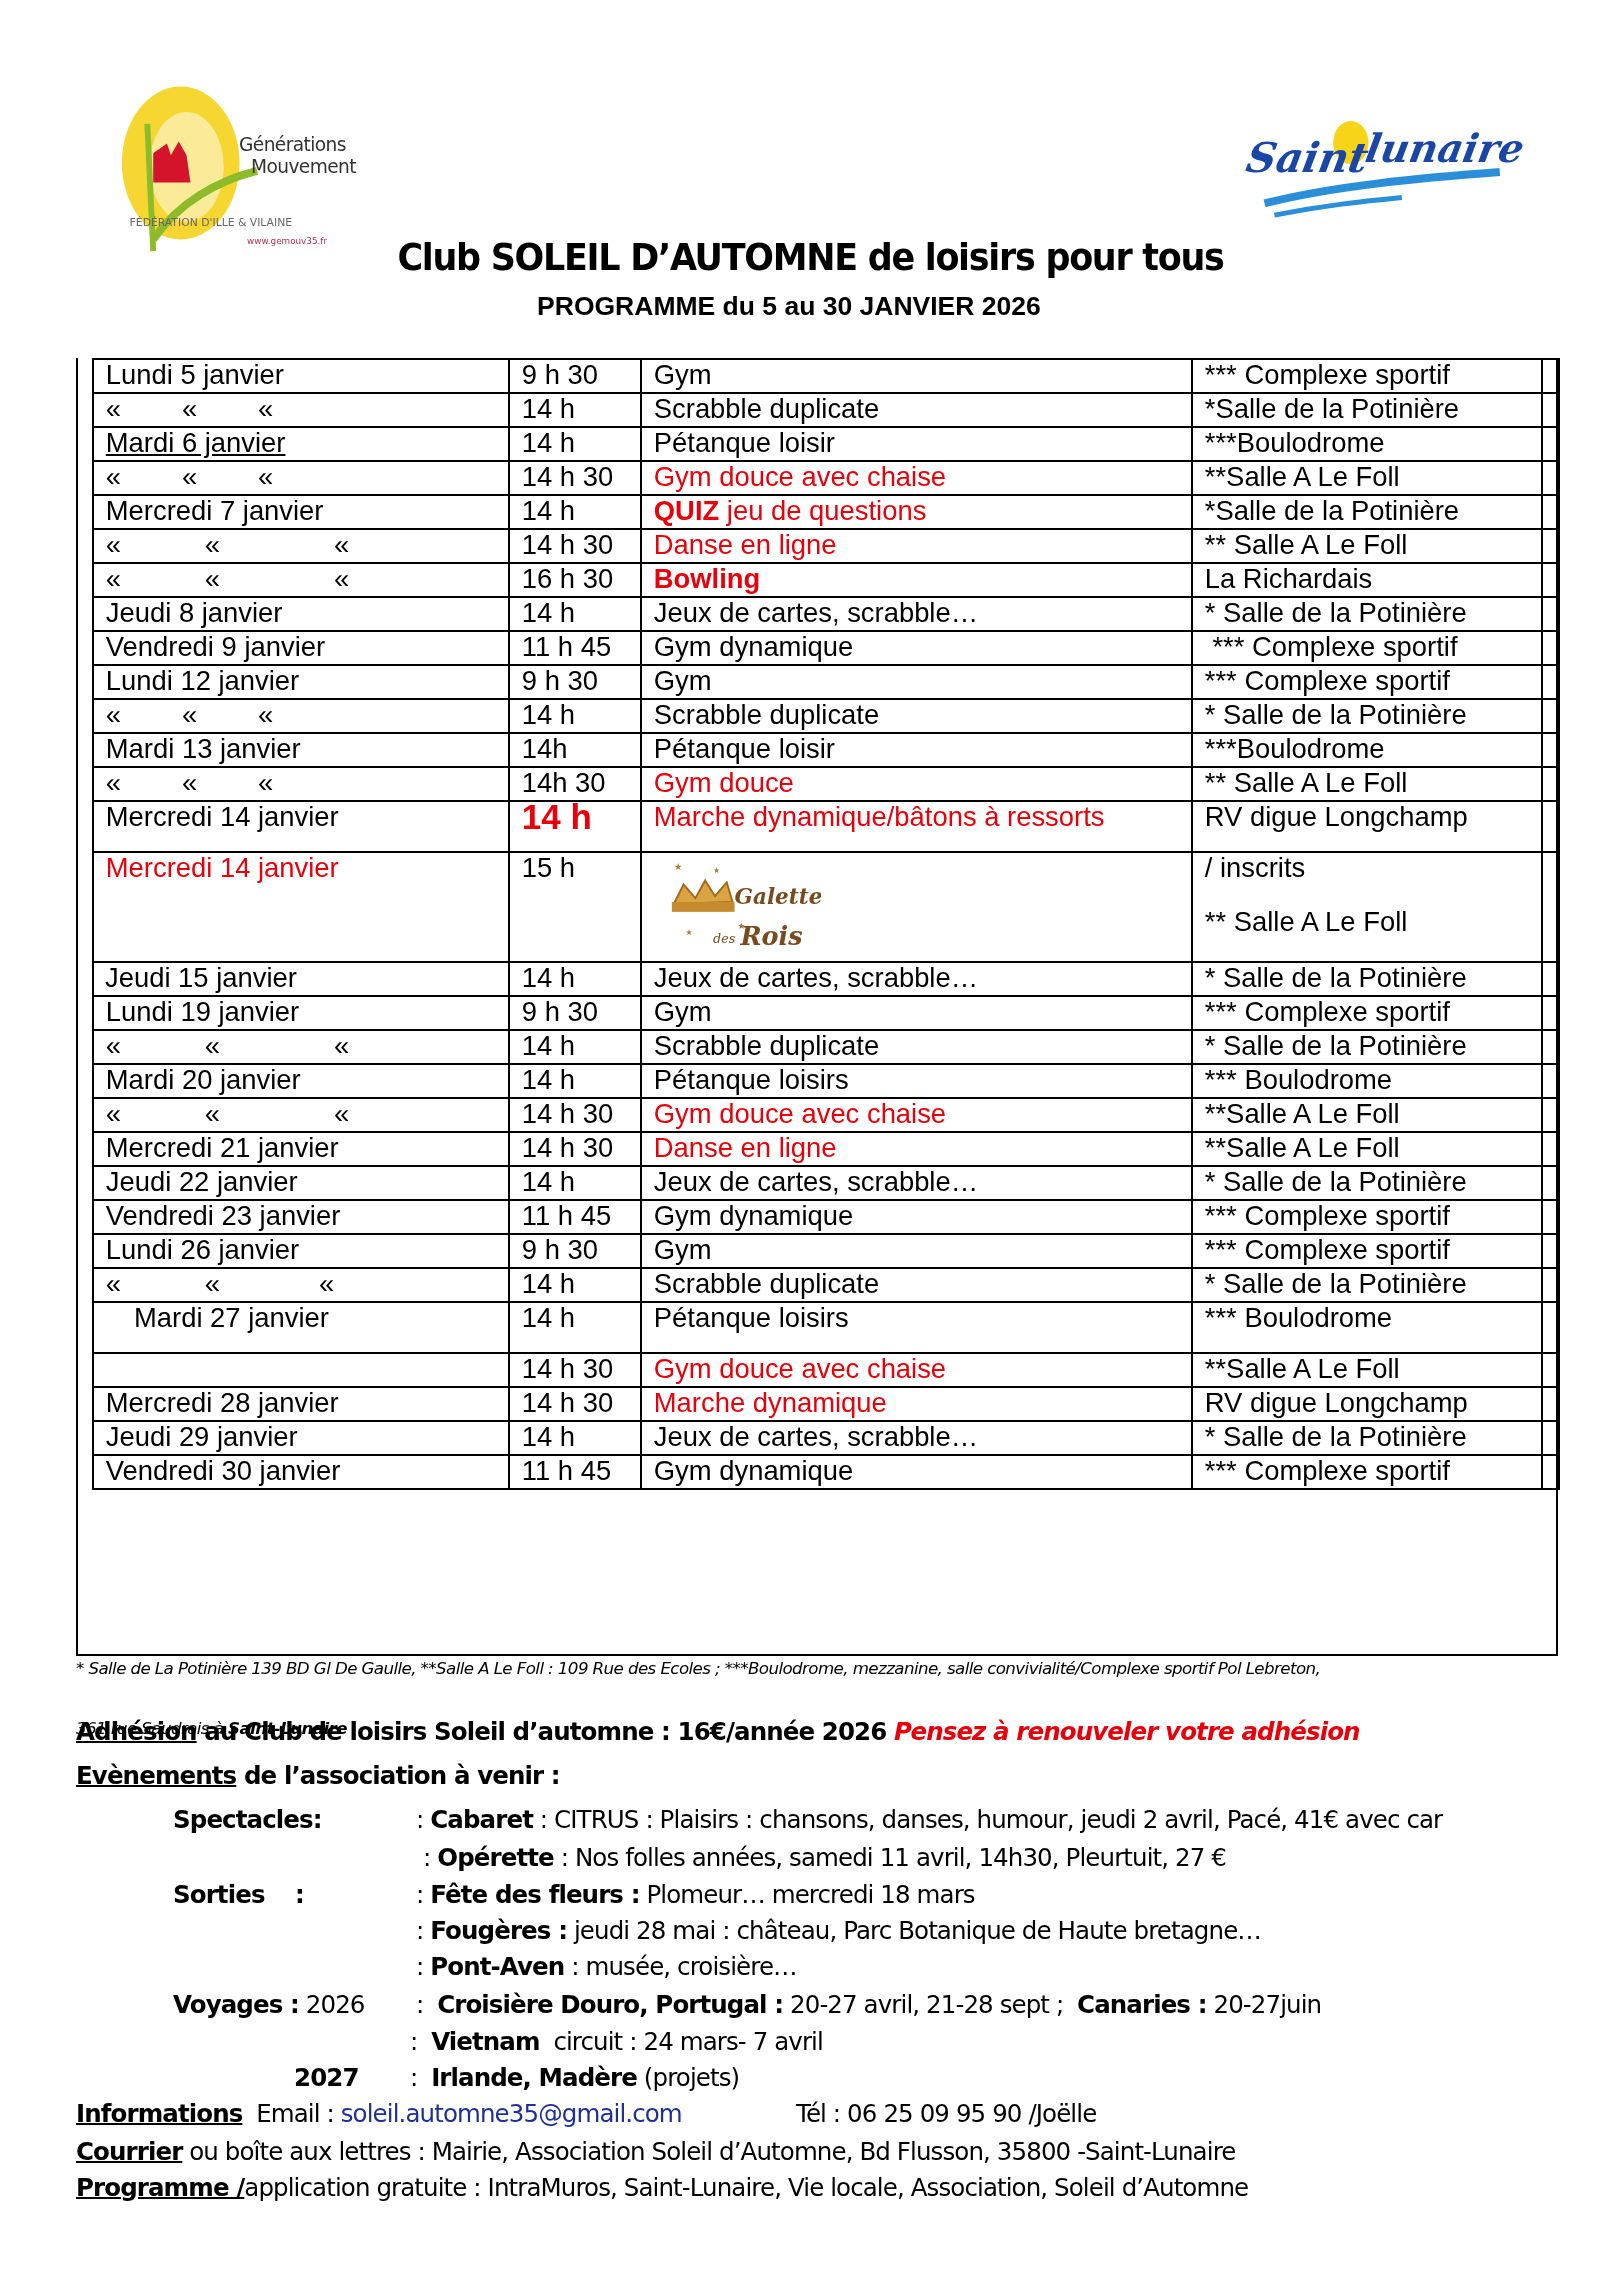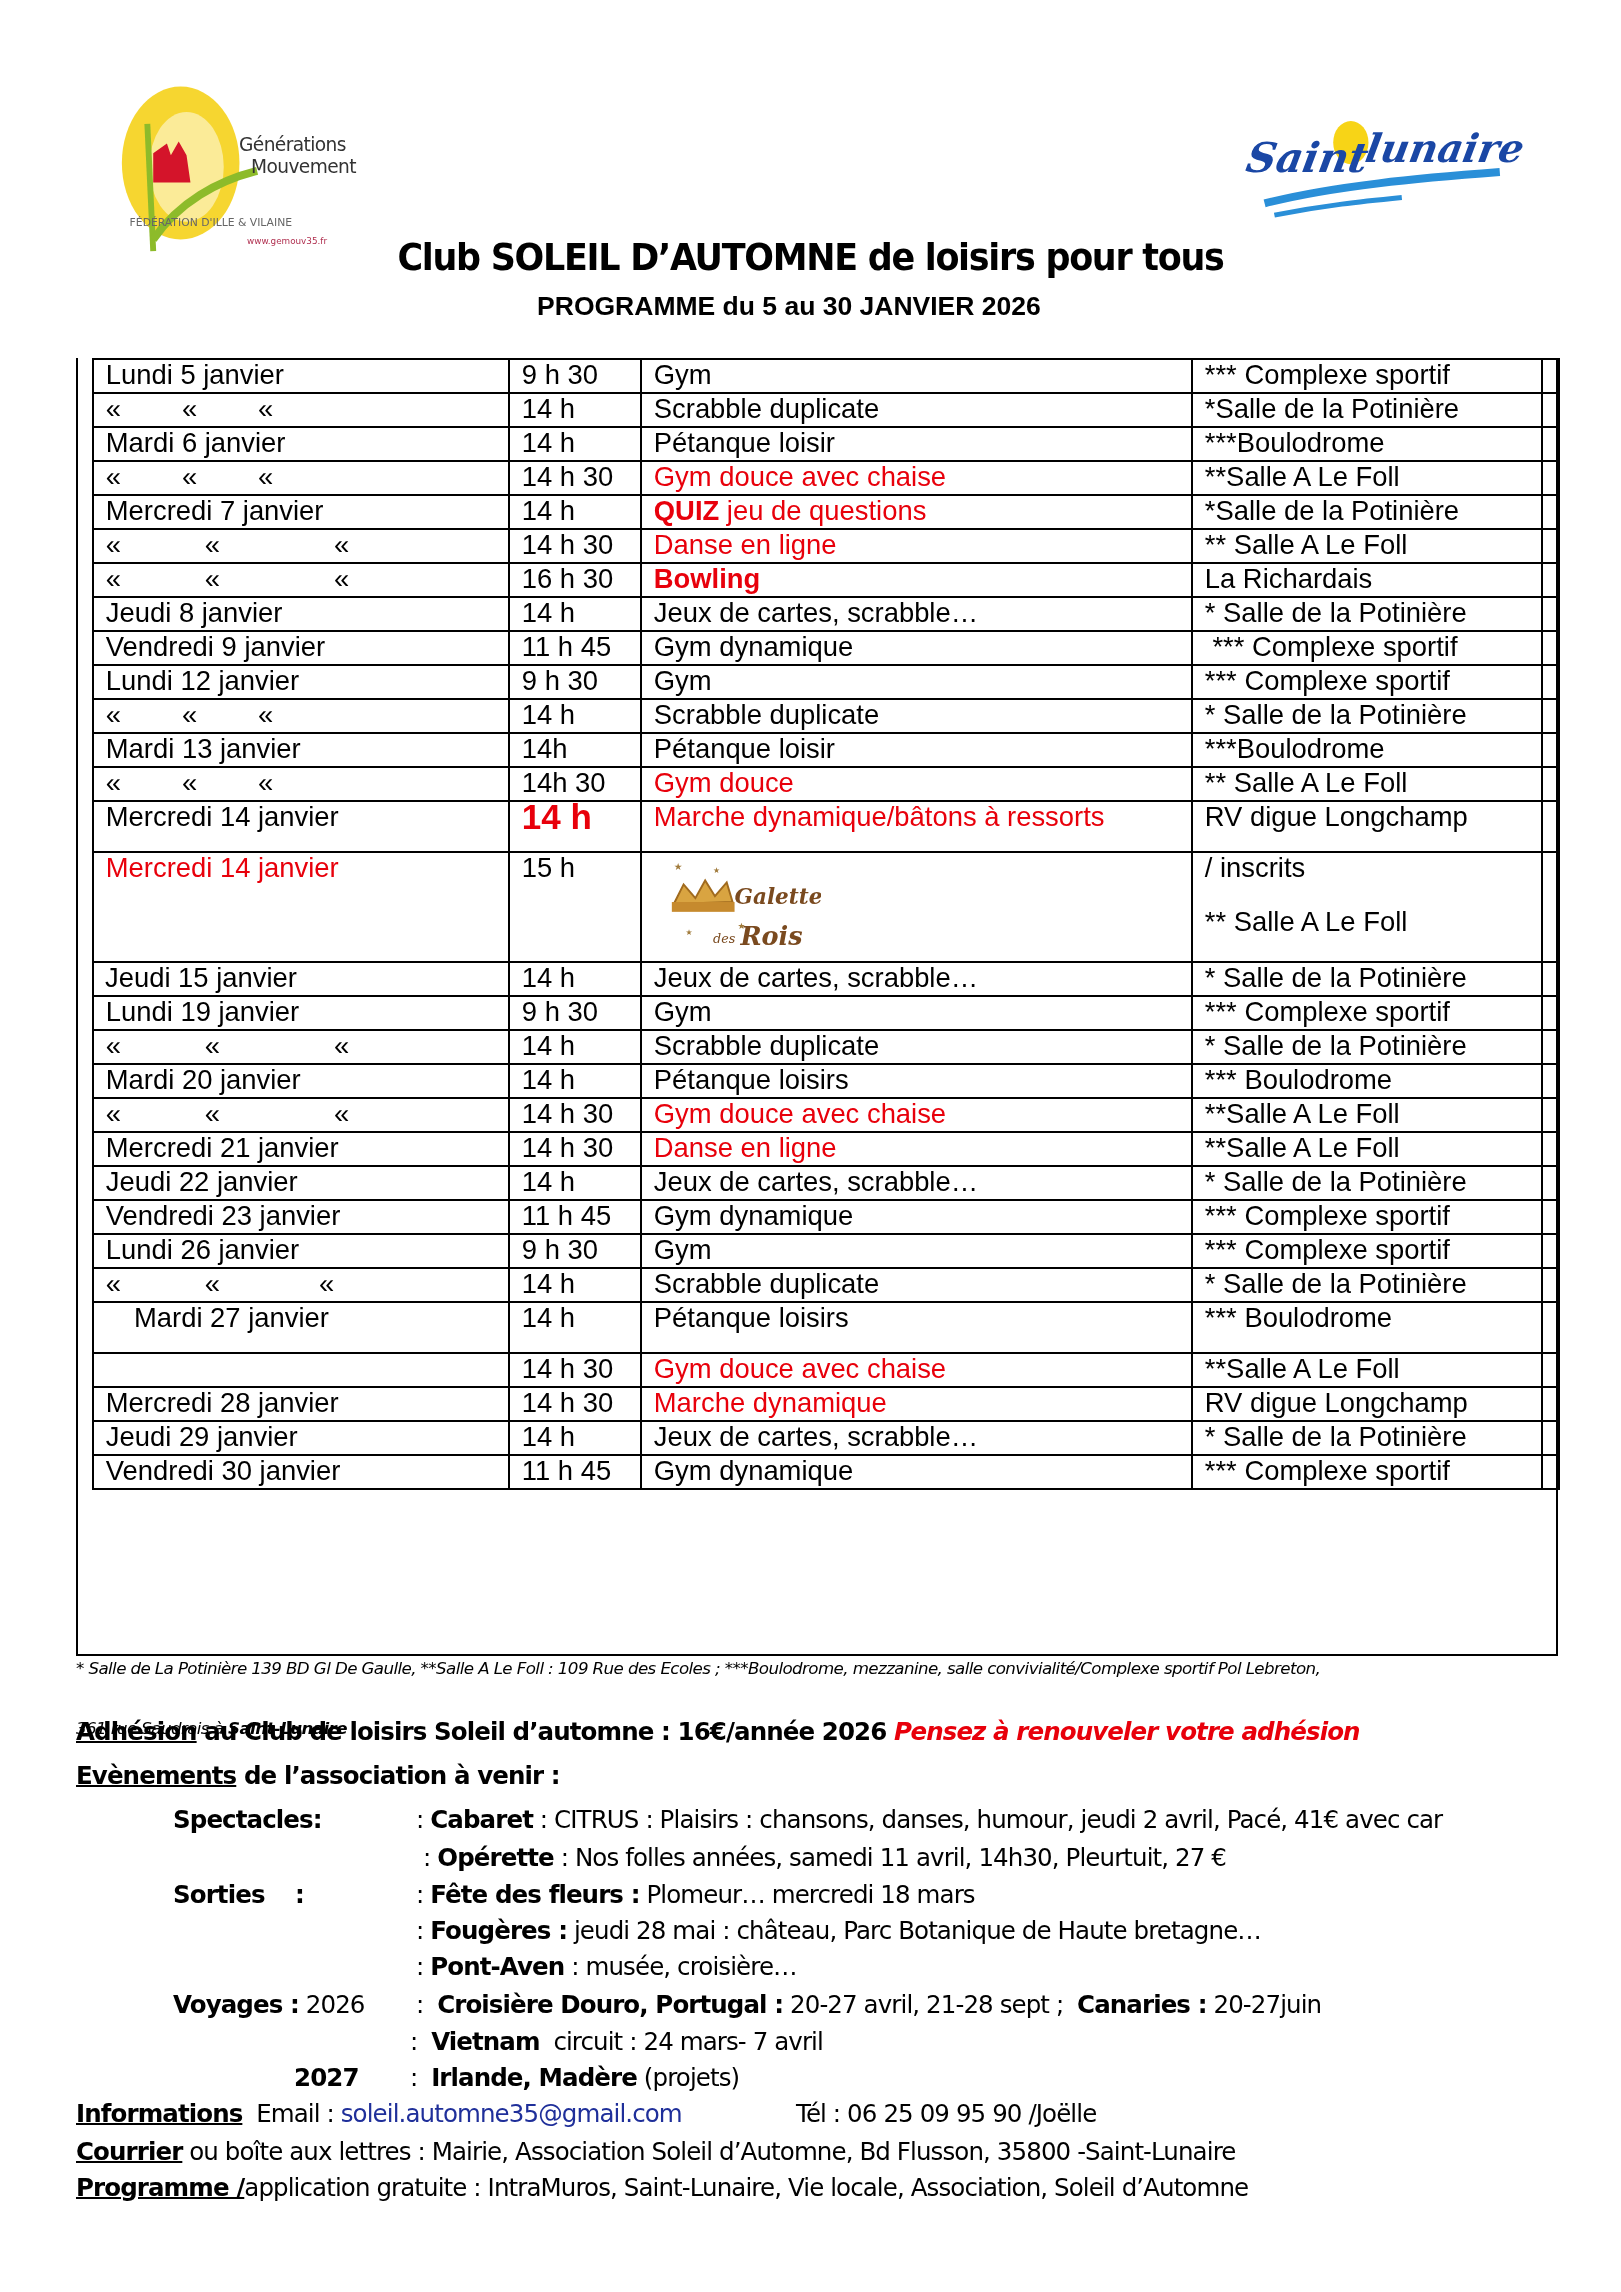--- a/index.html
+++ b/index.html
@@ -92,21 +92,21 @@
       <tr>
         <td style="white-space: pre;">«        «        «</td>
         <td><span>14 h</span></td>
         <td><span style="white-space: pre;">Scrabble duplicate</span></td>
         <td>
           <div style="white-space: pre;">*Salle de la Potinière</div>
         </td>
         <td class="c5"></td>
       </tr>
       <tr>
-        <td style="white-space: pre;">Mardi 6 janvier</td>
+        <td style="white-space: pre; text-decoration: underline;">Mardi 6 janvier</td>
         <td><span>14 h</span></td>
         <td><span style="white-space: pre;">Pétanque loisir</span></td>
         <td>
           <div style="white-space: pre;">***Boulodrome</div>
         </td>
         <td class="c5"></td>
       </tr>
       <tr>
         <td style="white-space: pre;">«        «        «</td>
         <td><span>14 h 30</span></td>

